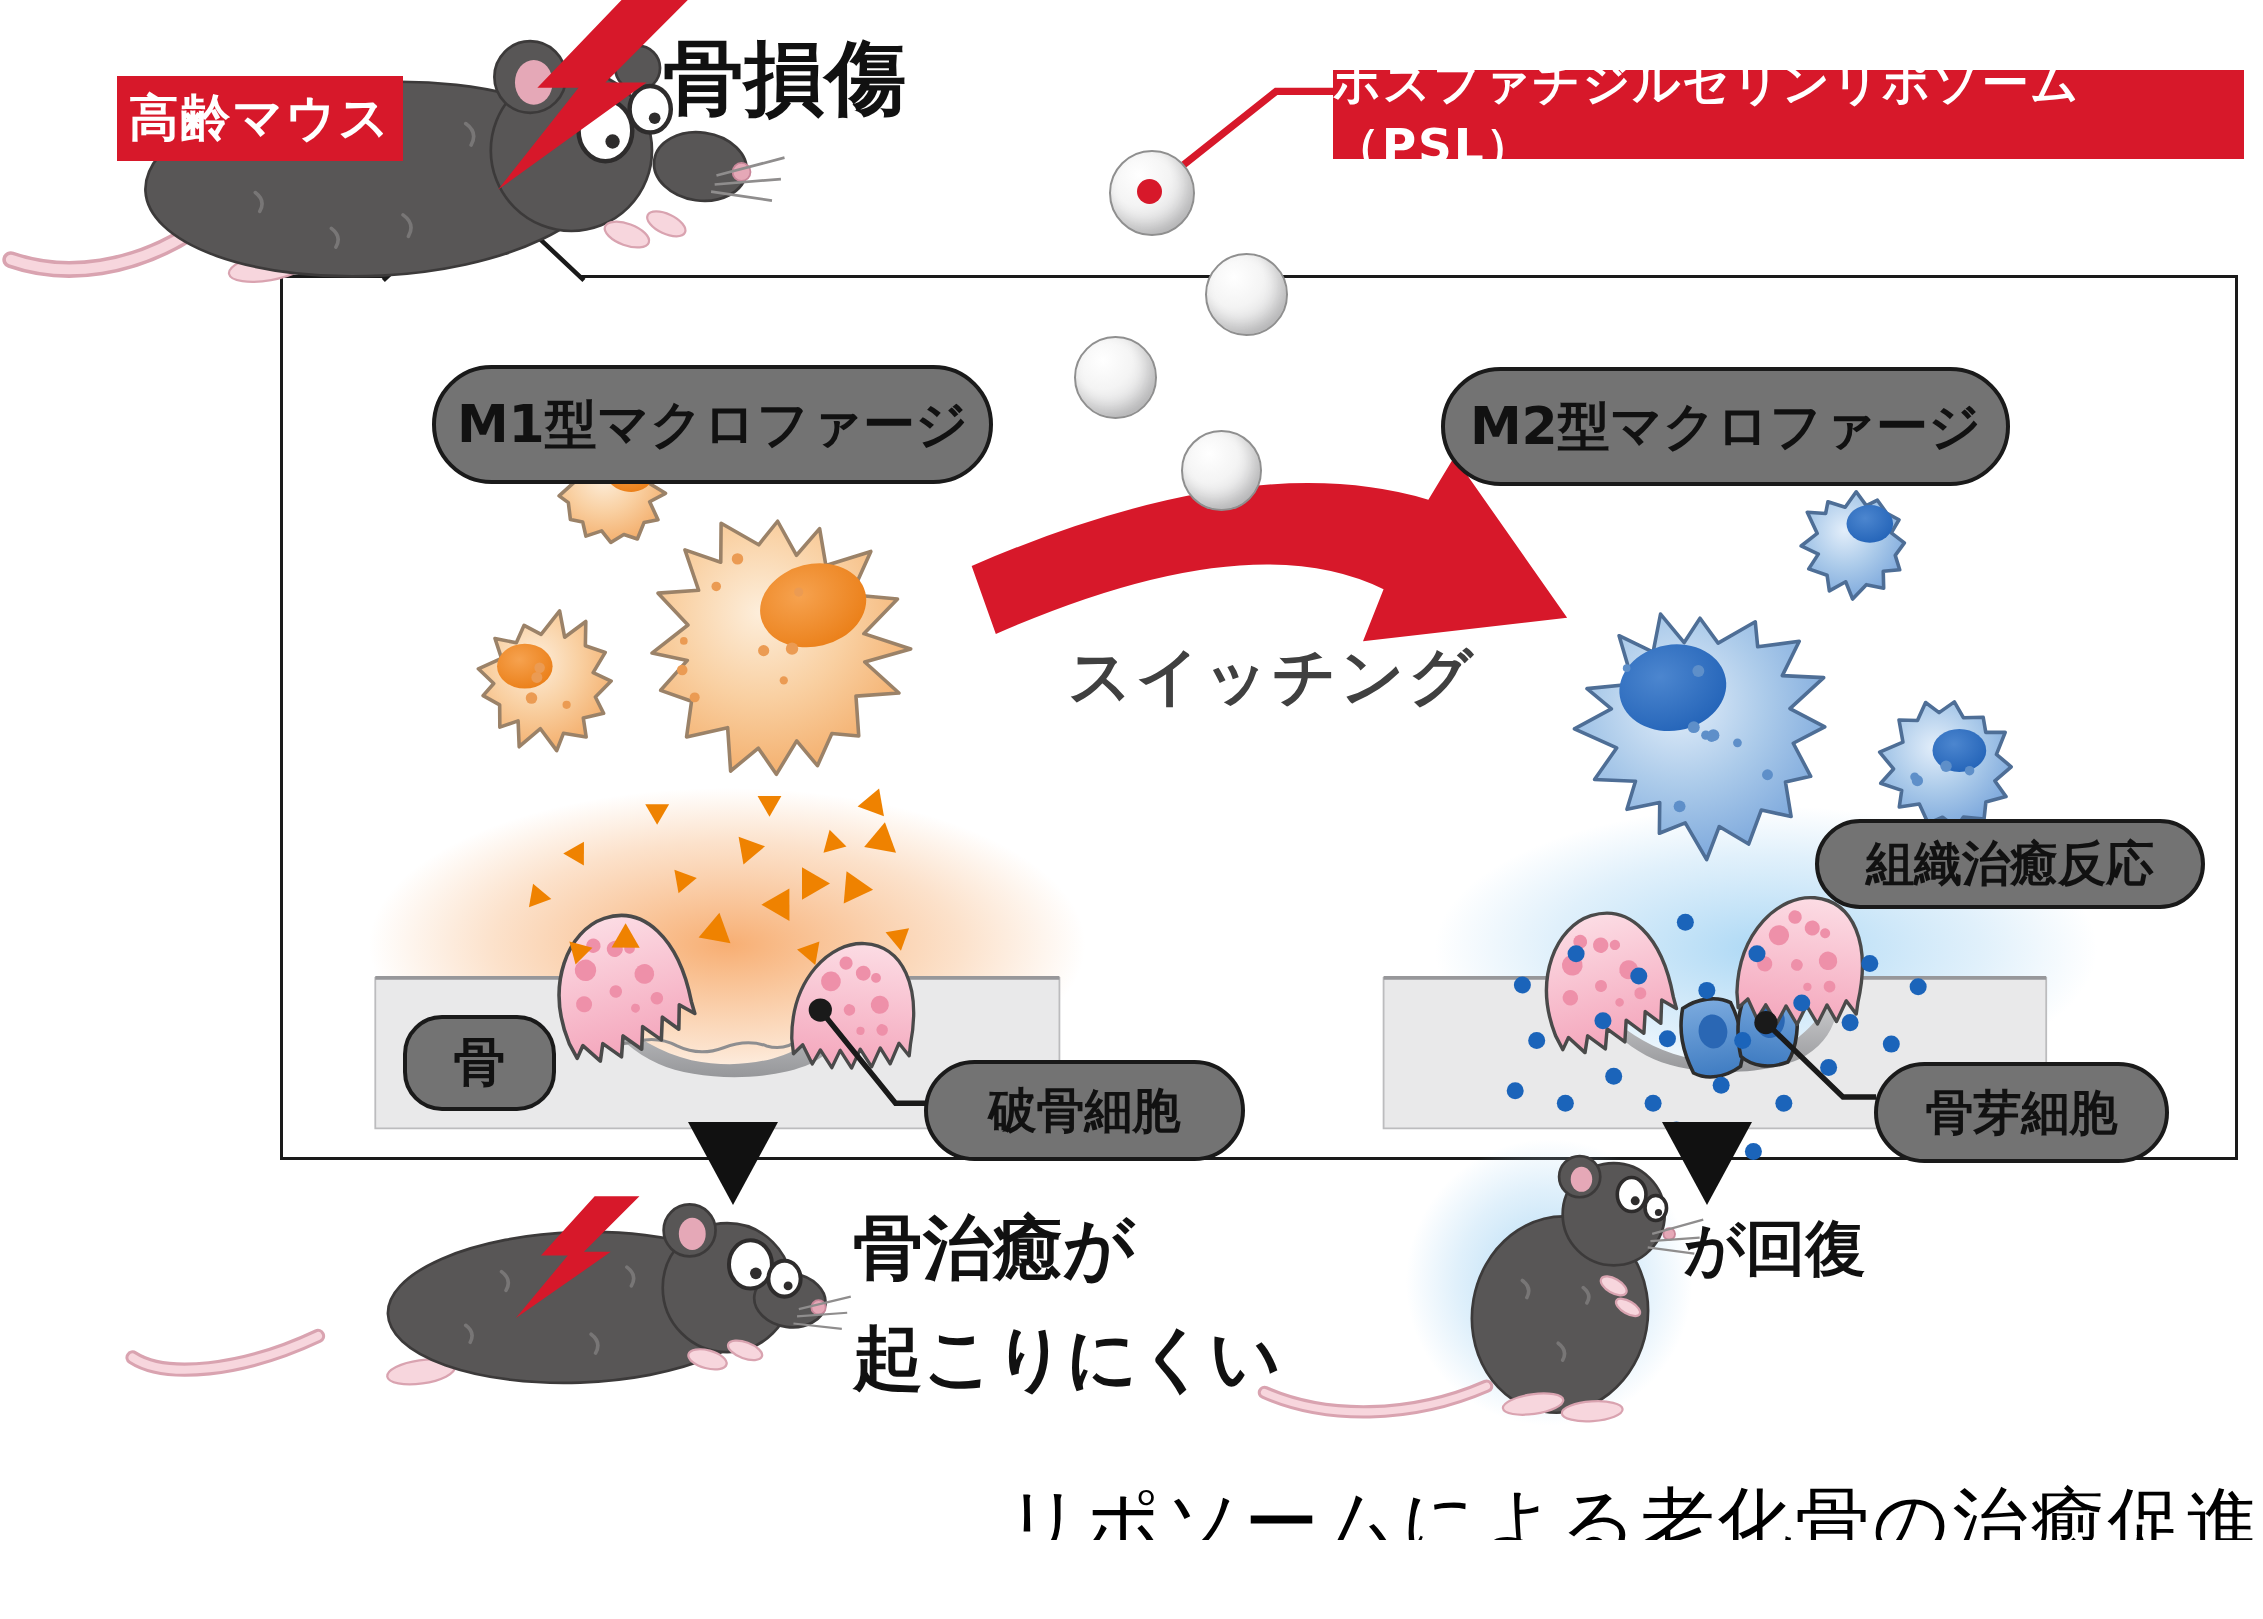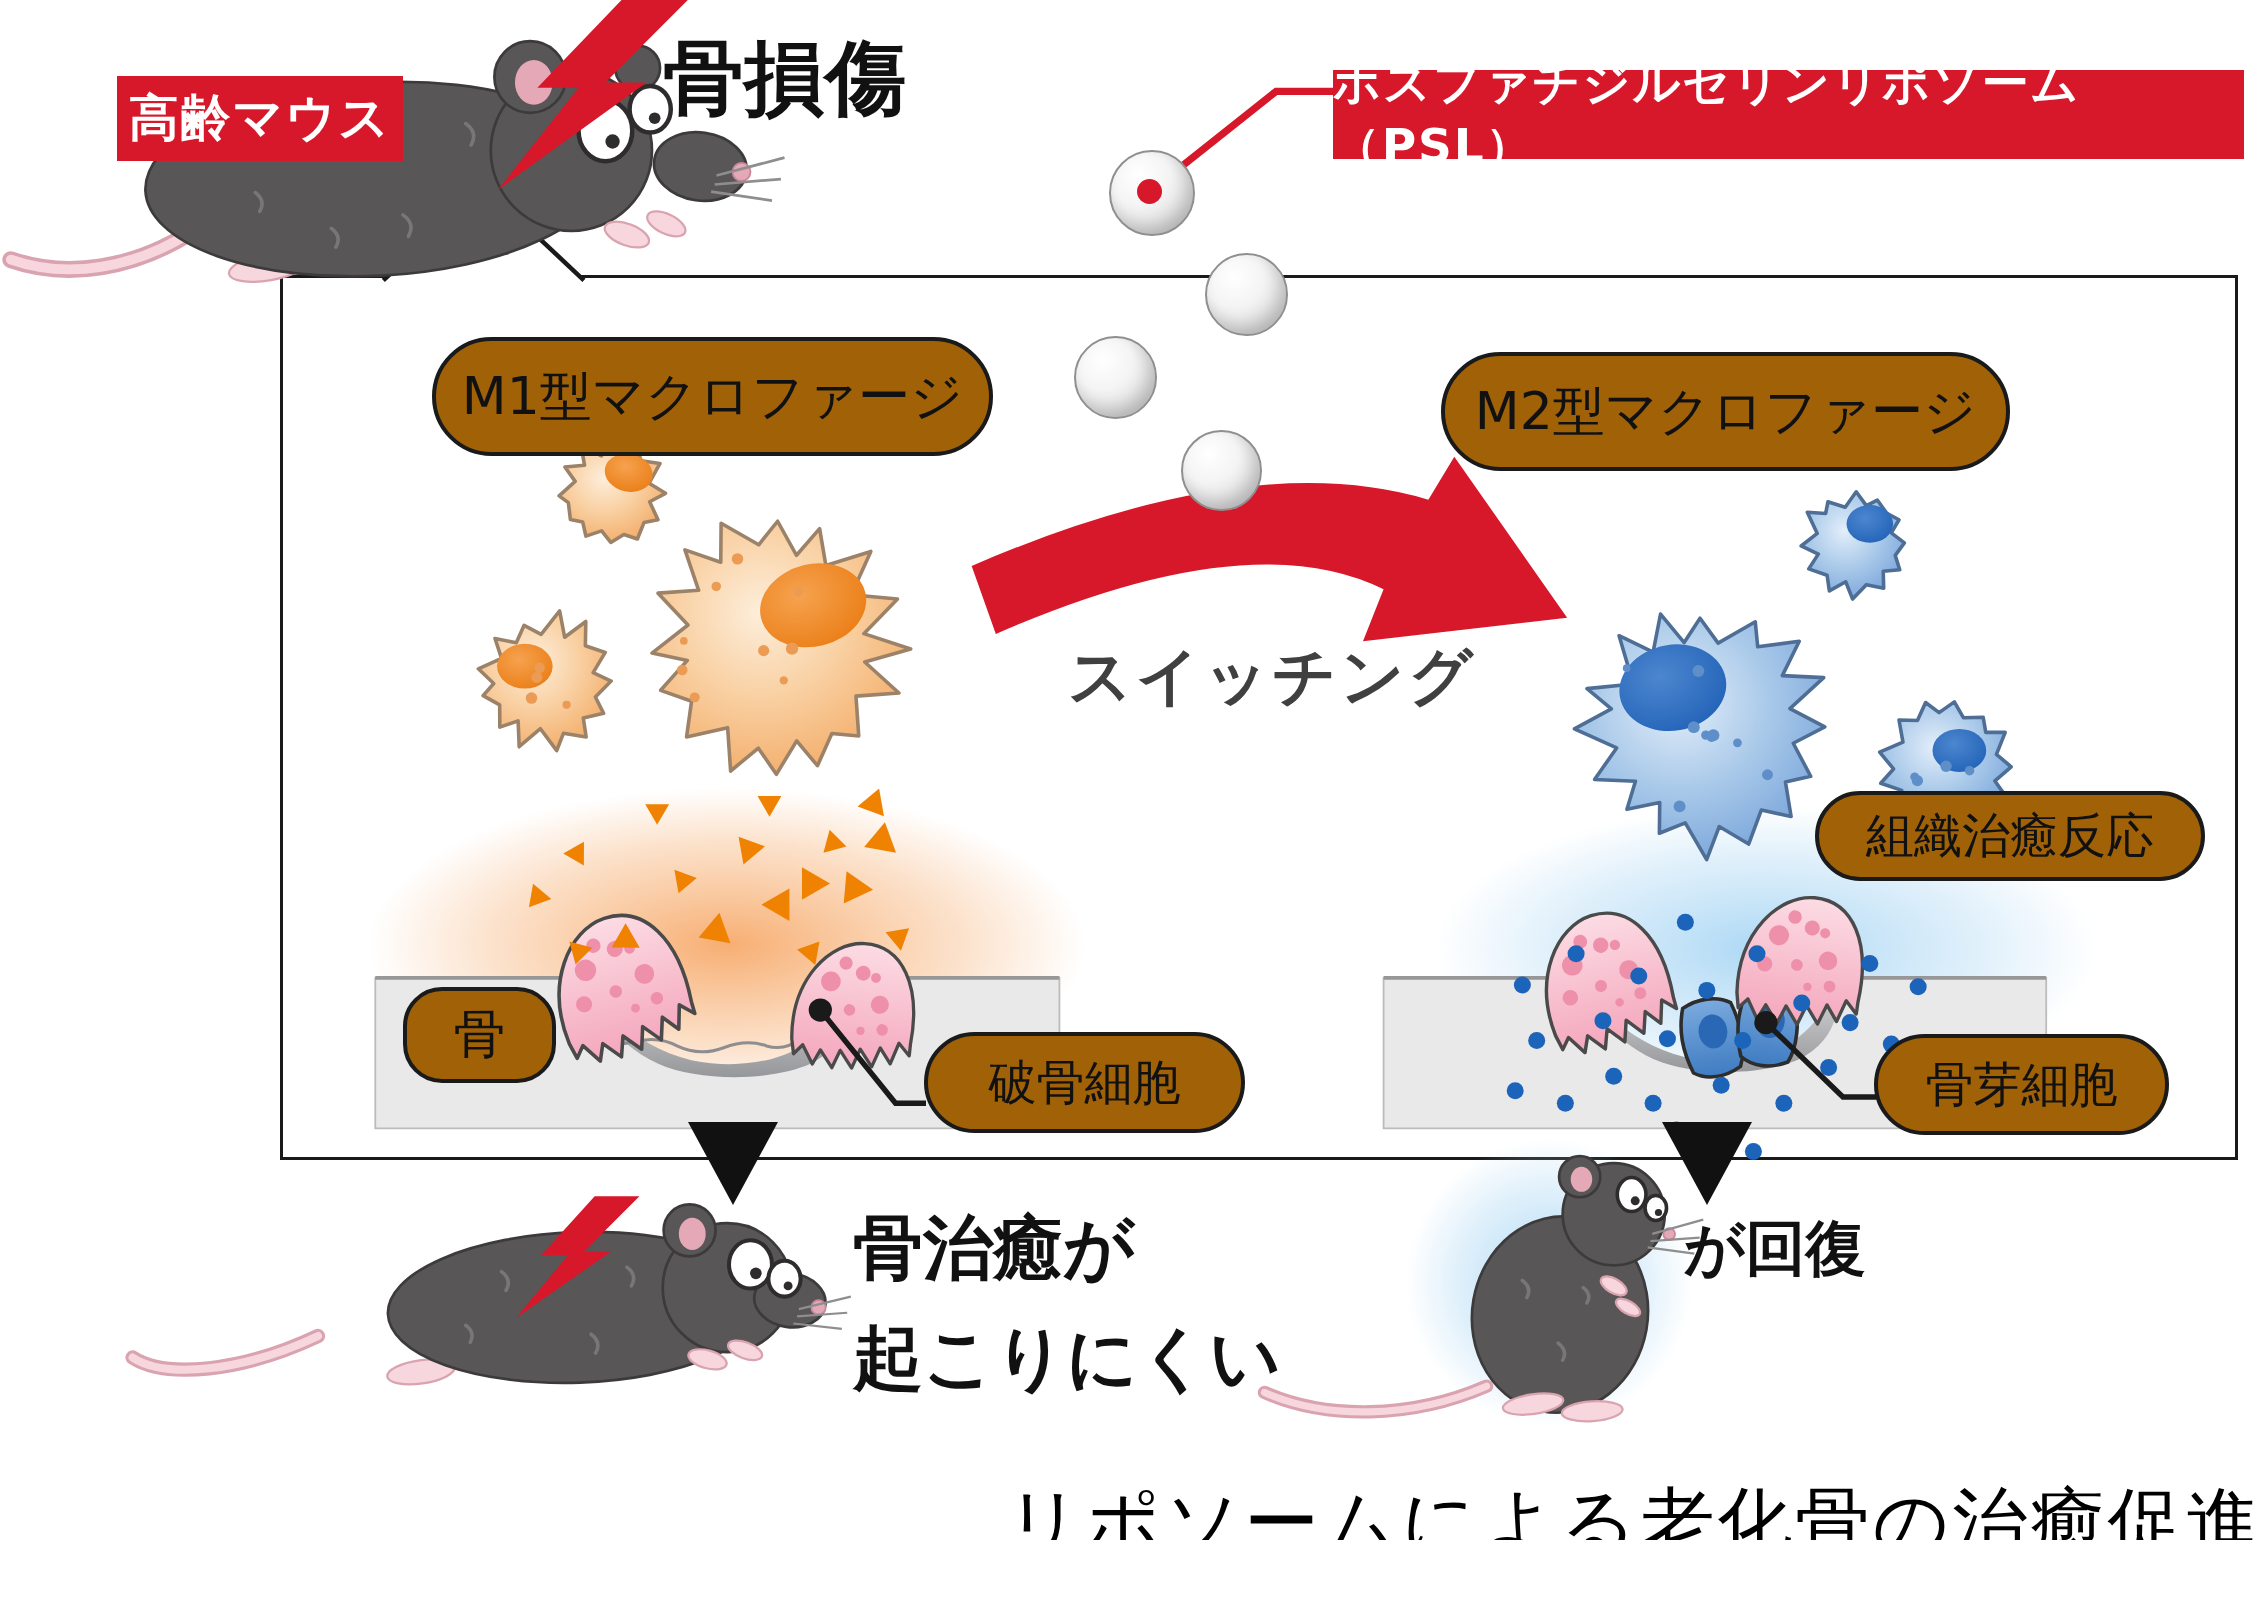--- a/index.html
+++ b/index.html
@@ -2,22 +2,22 @@
 <html style="font-size:14.3px"><head>
 <meta charset="utf-8">
 <style>
   html,body{margin:0;padding:0;background:#fff;}
   #canvas{position:relative;width:2263px;height:1540px;background:#ffffff;overflow:hidden;
           font-family:"DejaVu Sans","Liberation Sans",sans-serif;color:#111;}
   .abs{position:absolute;}
   .frame{position:absolute;left:280px;top:275px;width:1952px;height:879px;border:3.6px solid #1a1a1a;background:#ffffff;}
   .badge{position:absolute;background:#d7182a;color:#ffffff;font-weight:bold;
          display:flex;align-items:center;justify-content:center;letter-spacing:1.8px;}
-  .pill{position:absolute;background:#a16207;border:4.5px solid #1a1a1a;border-radius:72px;
-        display:flex;align-items:center;justify-content:center;font-weight:normal;color:#111;white-space:nowrap;}
+  .pill{position:absolute;background:#737373;border:4.5px solid #1a1a1a;border-radius:72px;
+        display:flex;align-items:center;justify-content:center;font-weight:bold;color:#111;white-space:nowrap;margin-top:28px;}
   .blacktext{position:absolute;font-weight:bold;color:#111;white-space:nowrap;}
   .redtext{position:absolute;font-weight:bold;color:#404040;white-space:nowrap;}
   .tri-down{position:absolute;width:0;height:0;border-left:45px solid transparent;
             border-right:45px solid transparent;border-top:83px solid #111;}
   .sphere{position:absolute;border-radius:50%;border:2.7px solid #8f8f8f;
           background:radial-gradient(circle at 34% 28%, #ffffff 0%, #f4f4f4 38%, #dededf 68%, #bfbfc1 100%);
           box-shadow:inset -6.3px -8px 14.3px rgba(0,0,0,0.14);}
   .caption{position:absolute;left:0;top:1473px;width:2263px;text-align:right;
            font-weight:500;color:#000;letter-spacing:2.7px;}
   svg{position:absolute;left:0;top:0;}
@@ -304,21 +304,21 @@
   <div class="sphere" style="left:1074px;top:336px;width:79px;height:79px;"></div>
   <div class="sphere" style="left:1181px;top:430px;width:77px;height:77px;"></div>
 
   <div class="abs" style="left:1137px;top:179px;width:25px;height:25px;border-radius:50%;background:#d7182a;"></div>
 
   <div class="badge" style="left:117px;top:76px;width:286px;height:85px;font-size:50px;">高齢マウス</div>
   <div class="blacktext" style="left:663px;top:25px;font-size:81px;">骨損傷</div>
   <div class="badge" style="left:1333px;top:70px;width:911px;height:89px;font-size:47px;">ホスファチジルセリンリポソーム（PSL）</div>
 
   <div class="pill" style="left:432px;top:337px;width:553px;height:111px;font-size:52px;">M1型マクロファージ</div>
-  <div class="pill" style="left:1441px;top:352px;width:561px;height:111px;font-size:52px;">M2型マクロファージ</div>
+  <div class="pill" style="left:1441px;top:339px;width:561px;height:111px;font-size:52px;">M2型マクロファージ</div>
   <div class="pill" style="left:1815px;top:791px;width:382px;height:82px;font-size:48px;">組織治癒反応</div>
   <div class="pill" style="left:403px;top:987px;width:145px;height:88px;font-size:52px;border-radius:39px;">骨</div>
   <div class="pill" style="left:924px;top:1032px;width:313px;height:93px;font-size:48px;">破骨細胞</div>
   <div class="pill" style="left:1874px;top:1034px;width:287px;height:93px;font-size:48px;">骨芽細胞</div>
 
   <div class="redtext" style="left:1068px;top:634px;font-size:63px;letter-spacing:3.6px;">スイッチング</div>
 
   <div class="tri-down" style="left:688px;top:1122px;"></div>
   <div class="tri-down" style="left:1662px;top:1122px;"></div>
 

